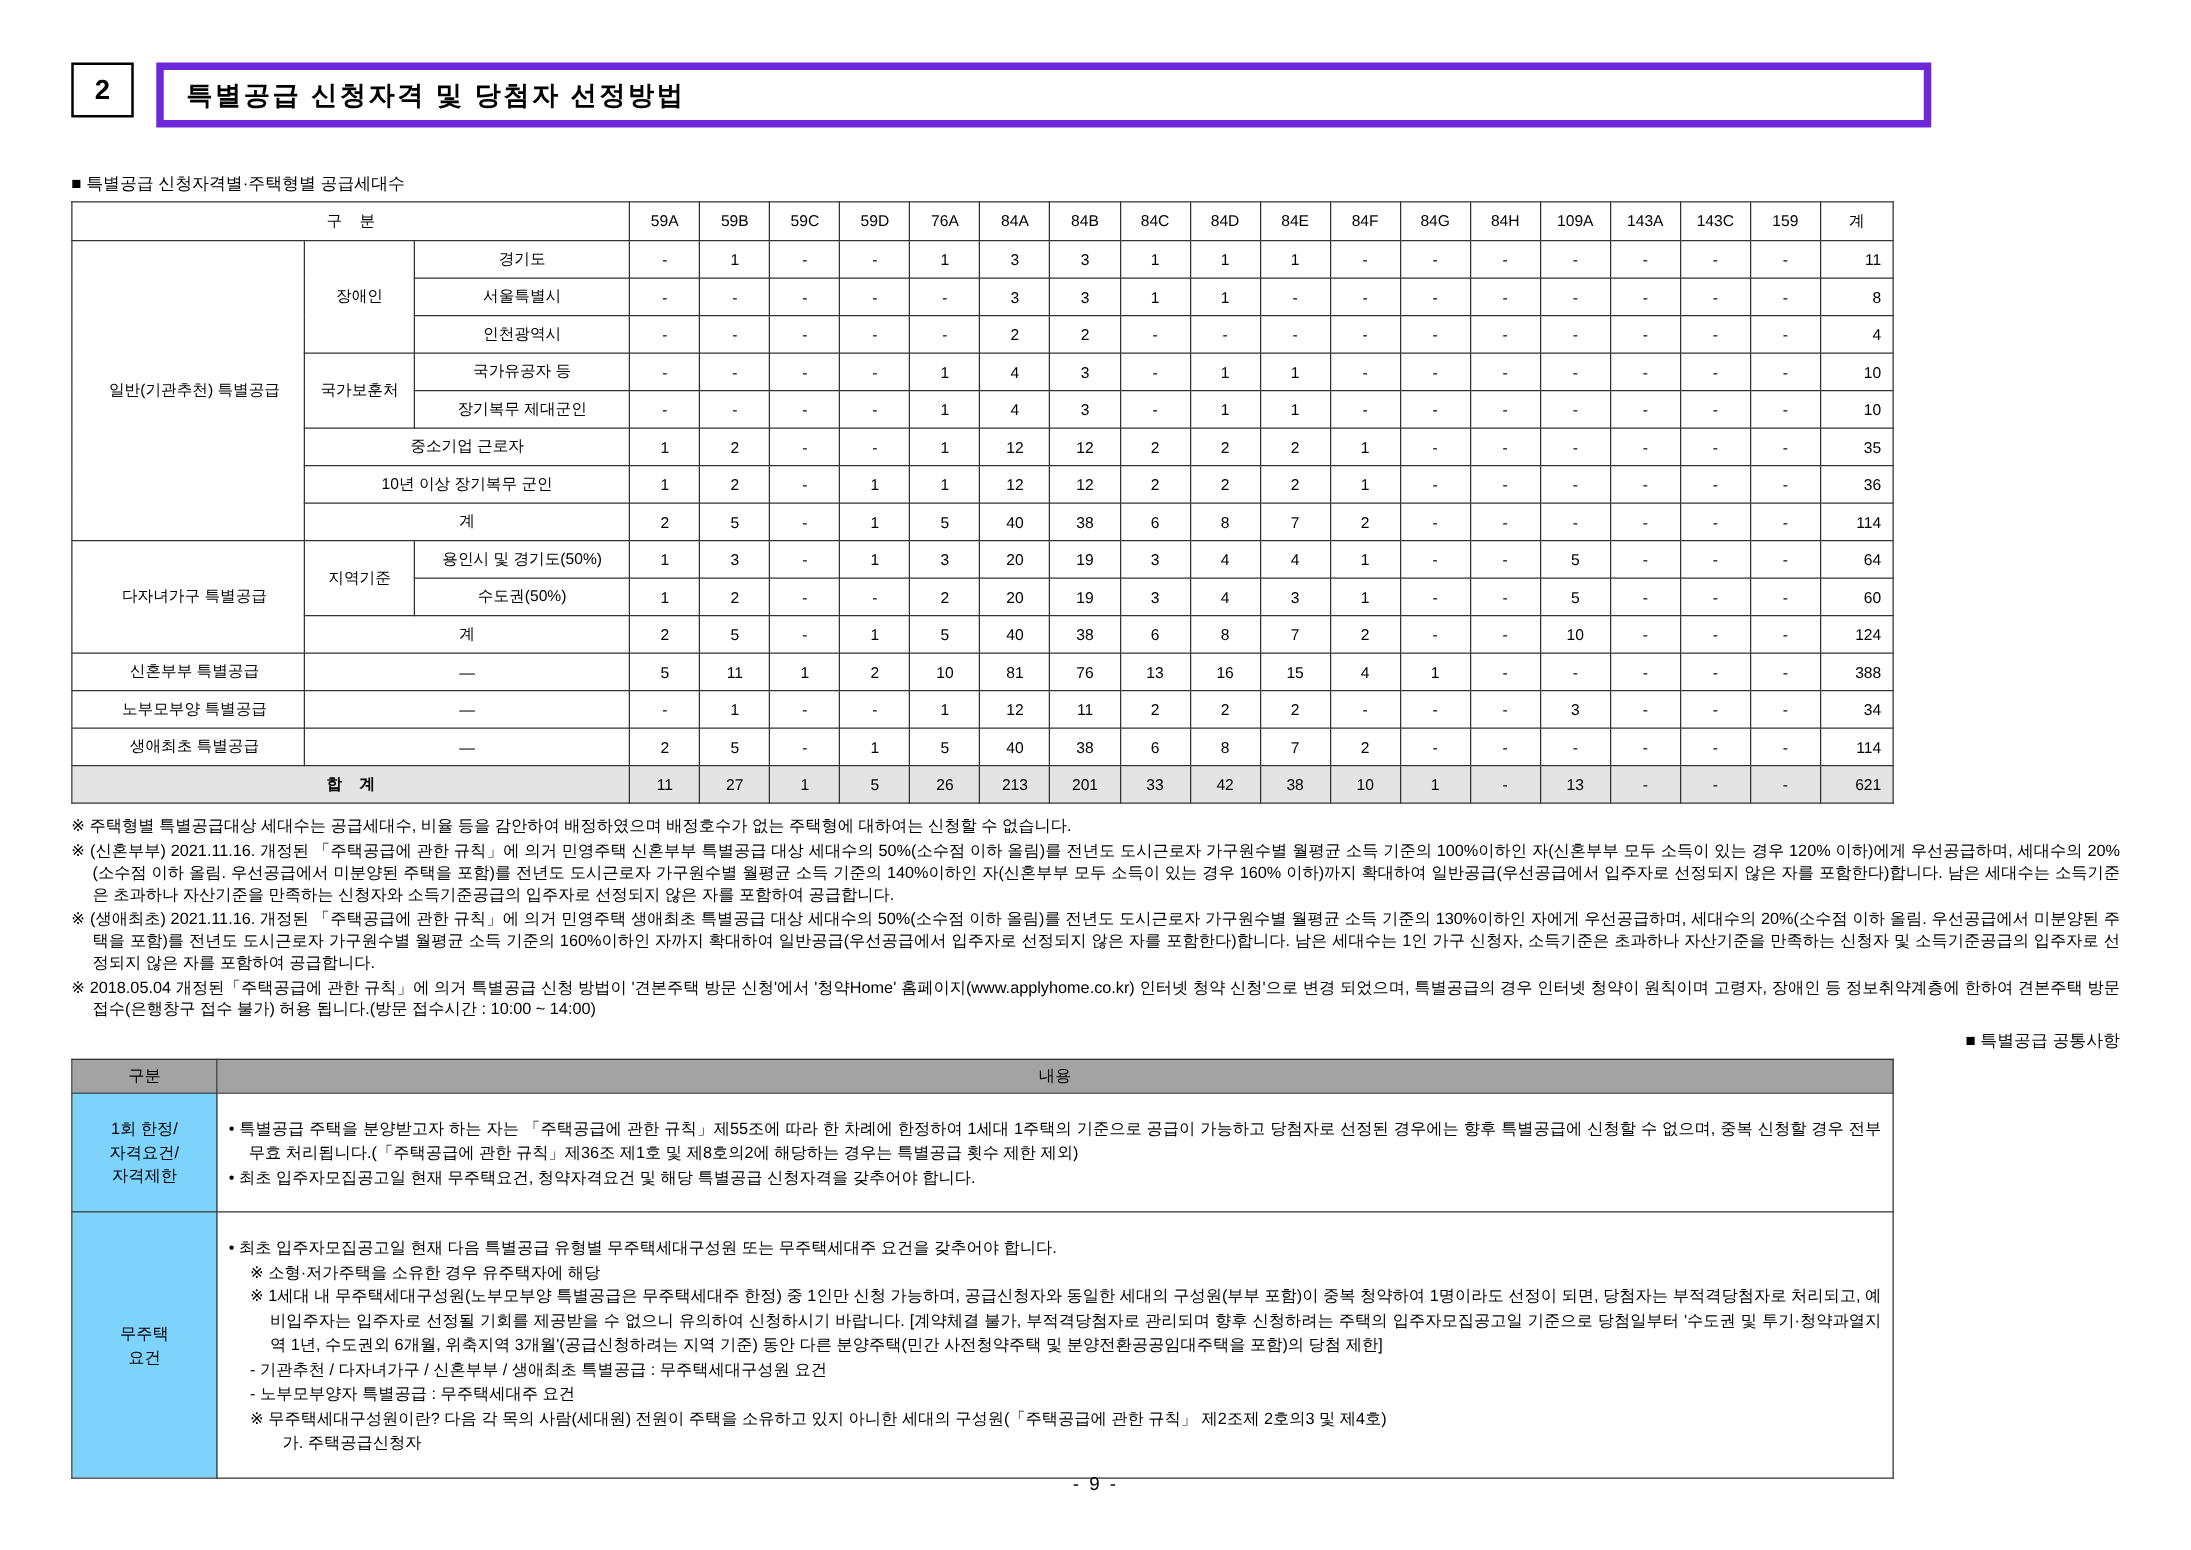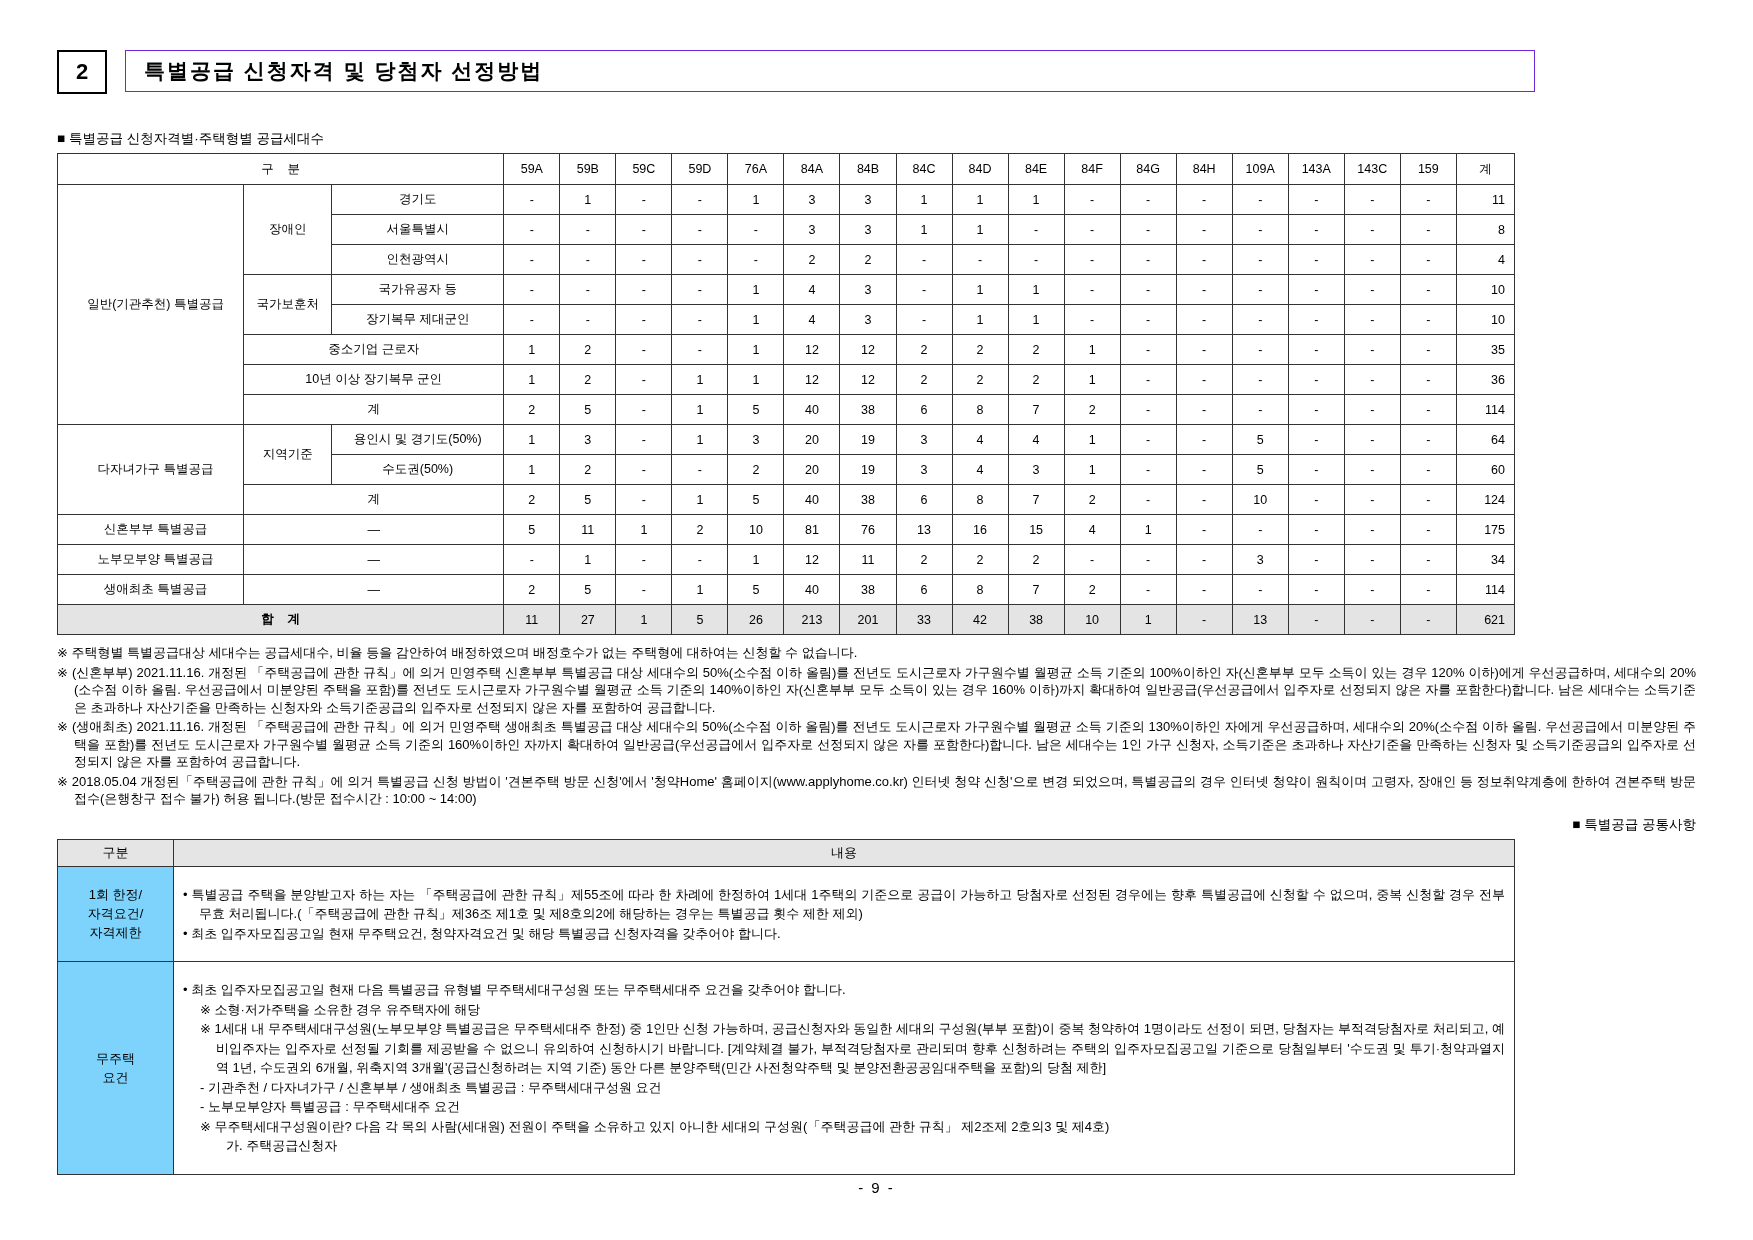--- a/index.html
+++ b/index.html
@@ -12,21 +12,21 @@
   .page { padding: 50px 57px 0 57px; }
 
   
   .header-row { display: flex; align-items: flex-start; margin-bottom: 36px; }
   .num-box {
     width: 46px; height: 40px; border: 2px solid #000;
     display: flex; align-items: center; justify-content: center;
     font-size: 22px; font-weight: 700; flex: none; margin-right: 18px;
   }
   .title-box {
-    width: 1390px; height: 40px; border: 1px solid #6d28d9;
+    width: 1390px; height: 40px; border: 6px solid #6d28d9;
     display: flex; align-items: center; padding-left: 18px;
     font-size: 21px; font-weight: 700; letter-spacing: 2px; flex: none;
   }
 
   .caption { font-size: 13.5px; margin-bottom: 5px; }
   .caption.c2 { margin-top: 8px; text-align: right; }
 
   table { border-collapse: collapse; }
 
   
@@ -43,21 +43,21 @@
   .supply td.sum { text-align: right; padding-right: 9px; }
   .supply tr.trow td { background: #e4e4e4; }
 
   
   .notes { margin-top: 9px; font-size: 13px; line-height: 17.5px; }
   .note { padding-left: 17px; text-indent: -17px; margin: 0 0 2px 0; text-align: justify; }
 
   
   .common { table-layout: fixed; width: 1458px; font-size: 13px; }
   .common th, .common td { border: 1px solid #333; }
-  .common thead th { height: 24px; background: #e5e5e5; font-weight: 400; text-align: center; }
+  .common thead th { height: 24px; background: #a3a3a3; font-weight: 400; text-align: center; }
   .common td.rtitle {
     text-align: center; vertical-align: middle;
     white-space: pre-line; line-height: 19px; background: #7dd3fc;
   }
   .common td.content { padding: 18px 9px; vertical-align: top; }
   .cline { line-height: 19.5px; text-align: justify; }
   .i0 { padding-left: 16px; text-indent: -16px; }
   .i1 { padding-left: 33px; text-indent: -16px; }
   .i2 { padding-left: 43px; }
 
@@ -363,21 +363,21 @@
           <td>13</td>
           <td>16</td>
           <td>15</td>
           <td>4</td>
           <td>1</td>
           <td>-</td>
           <td>-</td>
           <td>-</td>
           <td>-</td>
           <td>-</td>
-          <td class="sum">175</td>
+          <td class="sum">388</td>
         </tr>
         <tr>
           <td class="lbl left">노부모부양 특별공급</td>
           <td colspan="2" class="lbl">—</td>
           <td>-</td>
           <td>1</td>
           <td>-</td>
           <td>-</td>
           <td>1</td>
           <td>12</td>

